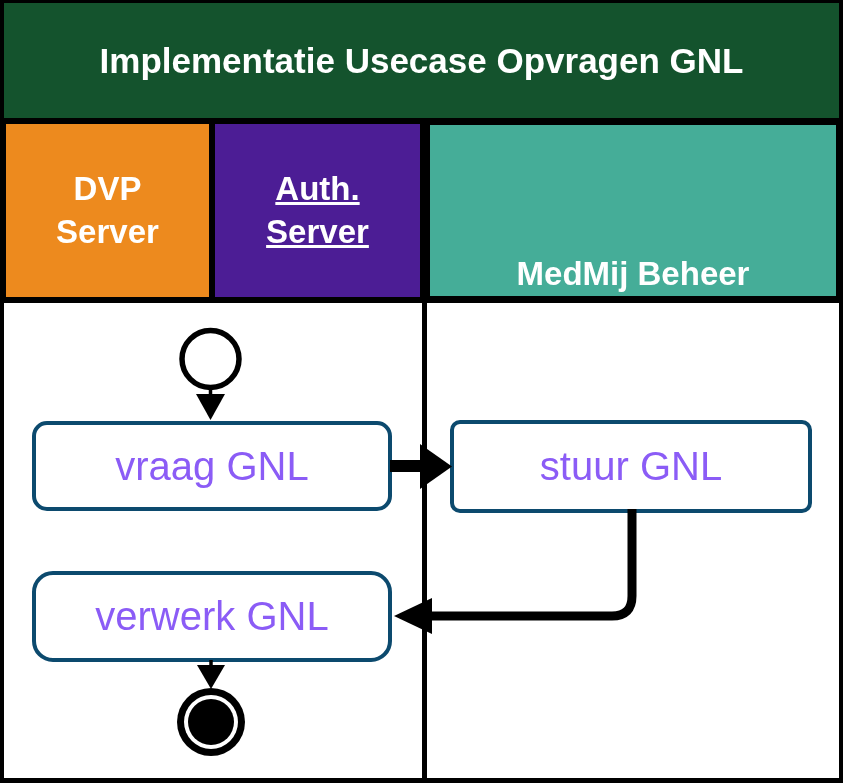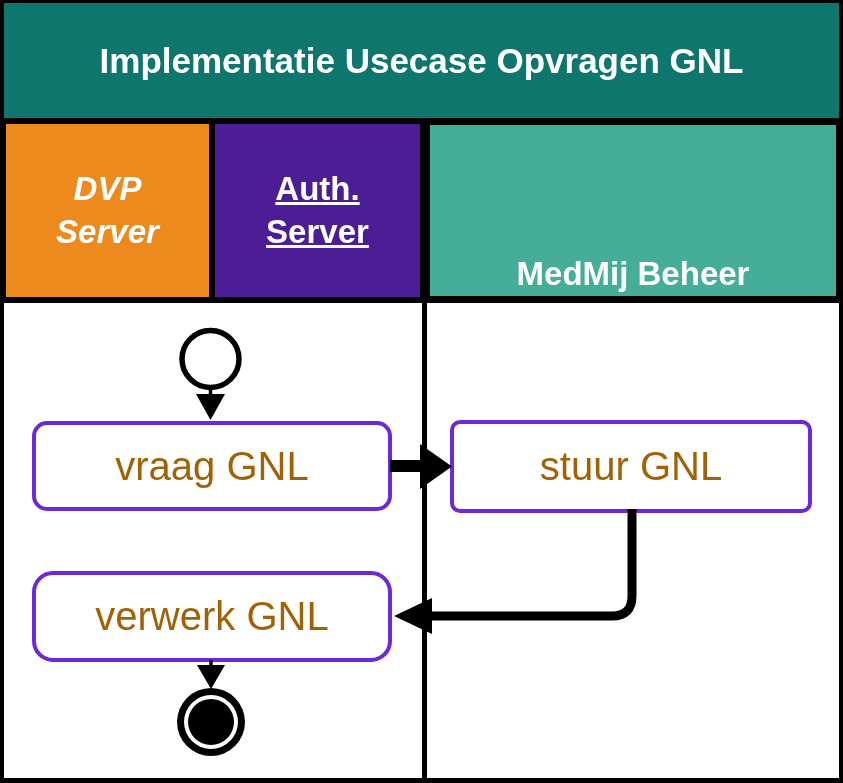--- a/index.html
+++ b/index.html
@@ -37,66 +37,66 @@
     flex-direction: column;
     align-items: center;
     justify-content: center;
     color: #ffffff;
     font-weight: bold;
     font-size: 33px;
     line-height: 1.3;
     text-align: center;
     border: 2px solid #000000;
   }
-  .lane-dvp    { left: 4px;   width: 207px; font-style: italic; }
+  .lane-dvp    { left: 4px;   width: 207px; }
   .lane-auth   { left: 213px; width: 209px; }
   .lane-medmij { left: 427px; width: 412px; border-width: 3px; }
 
   .body-area {
     position: absolute;
     left: 4px; top: 303px;
     width: 835px; height: 475px;
     background: #ffffff;
   }
 
   .lane-divider {
     position: absolute;
     left: 418px; top: 0;
     width: 5px; height: 475px;
     background: #000000;
   }
 
   .task {
     position: absolute;
     background: #ffffff;
-    border: 4px solid #6d28d9;
+    border: 4px solid #0c4a6e;
     border-radius: 15px;
     display: flex;
     align-items: center;
     justify-content: center;
     font-size: 40px;
-    color: #a16207;
+    color: #8b5cf6;
   }
   .task-vraag   { left: 28px;  top: 118px; width: 360px; height: 90px; }
   .task-stuur   { left: 446px; top: 117px; width: 362px; height: 93px; border-radius: 10px; }
   .task-verwerk { left: 28px;  top: 268px; width: 360px; height: 91px; border-radius: 21px; }
 
   .flow-svg {
     position: absolute;
     left: 0; top: 0;
     width: 835px; height: 475px;
     pointer-events: none;
   }
 </style>
 </head>
 <body>
 
 <div class="frame">
 
-  <div class="title-band" style="background: #0f766e;">
+  <div class="title-band" style="background: #14532d;">
     <div>Implementatie Usecase Opvragen GNL</div>
   </div>
 
   <div class="lane-header lane-dvp" style="background: rgb(237, 138, 30);">
     <div>DVP</div>
     <div>Server</div>
   </div>
 
   <div class="lane-header lane-auth" style="background: #4c1d95; text-decoration: underline;">
     <div>Auth.</div>

